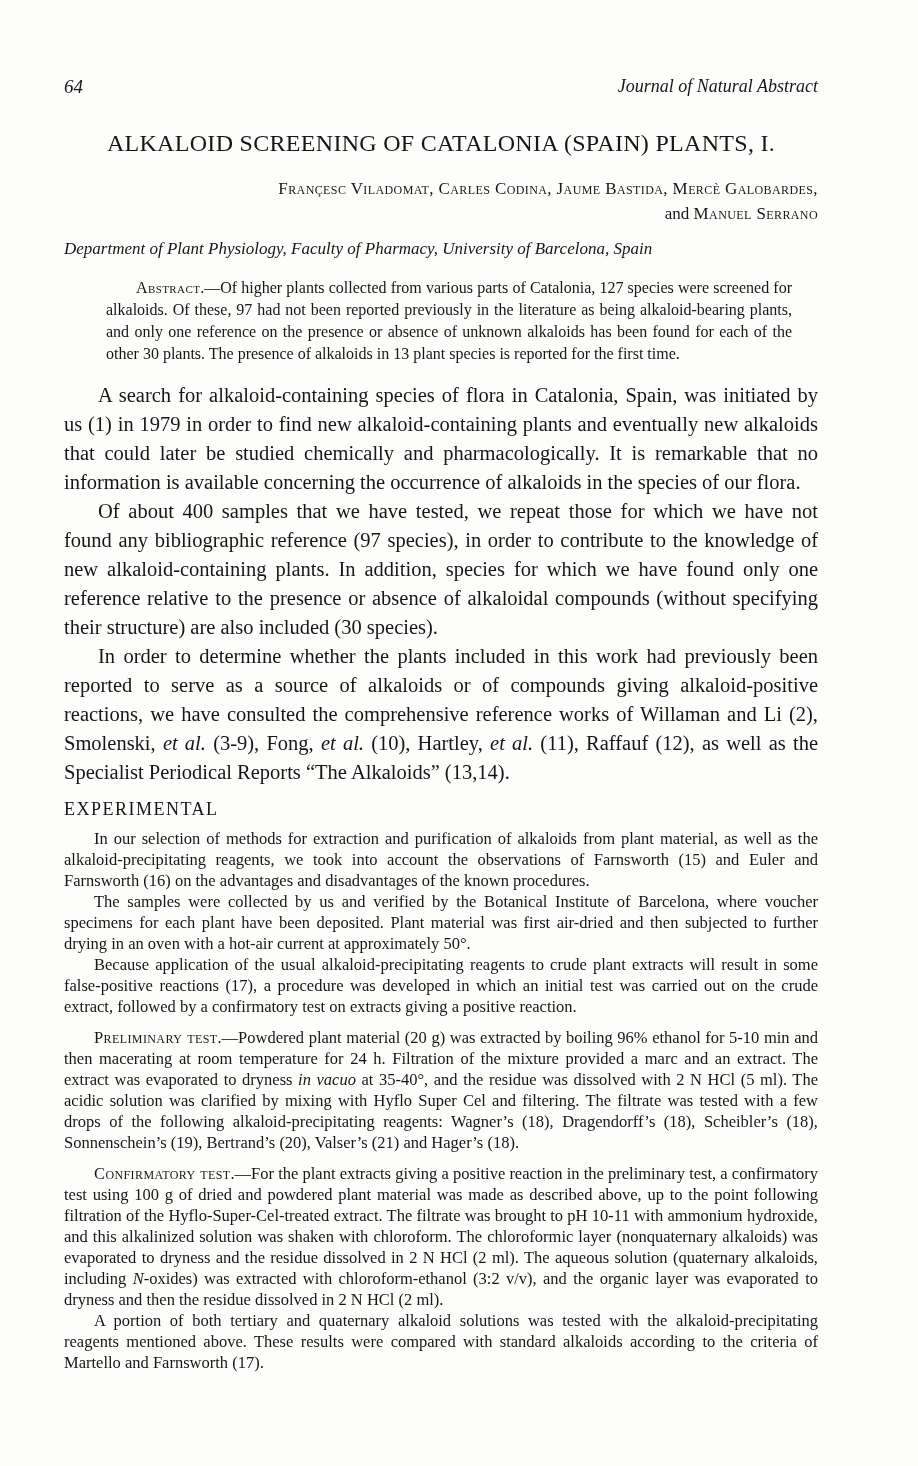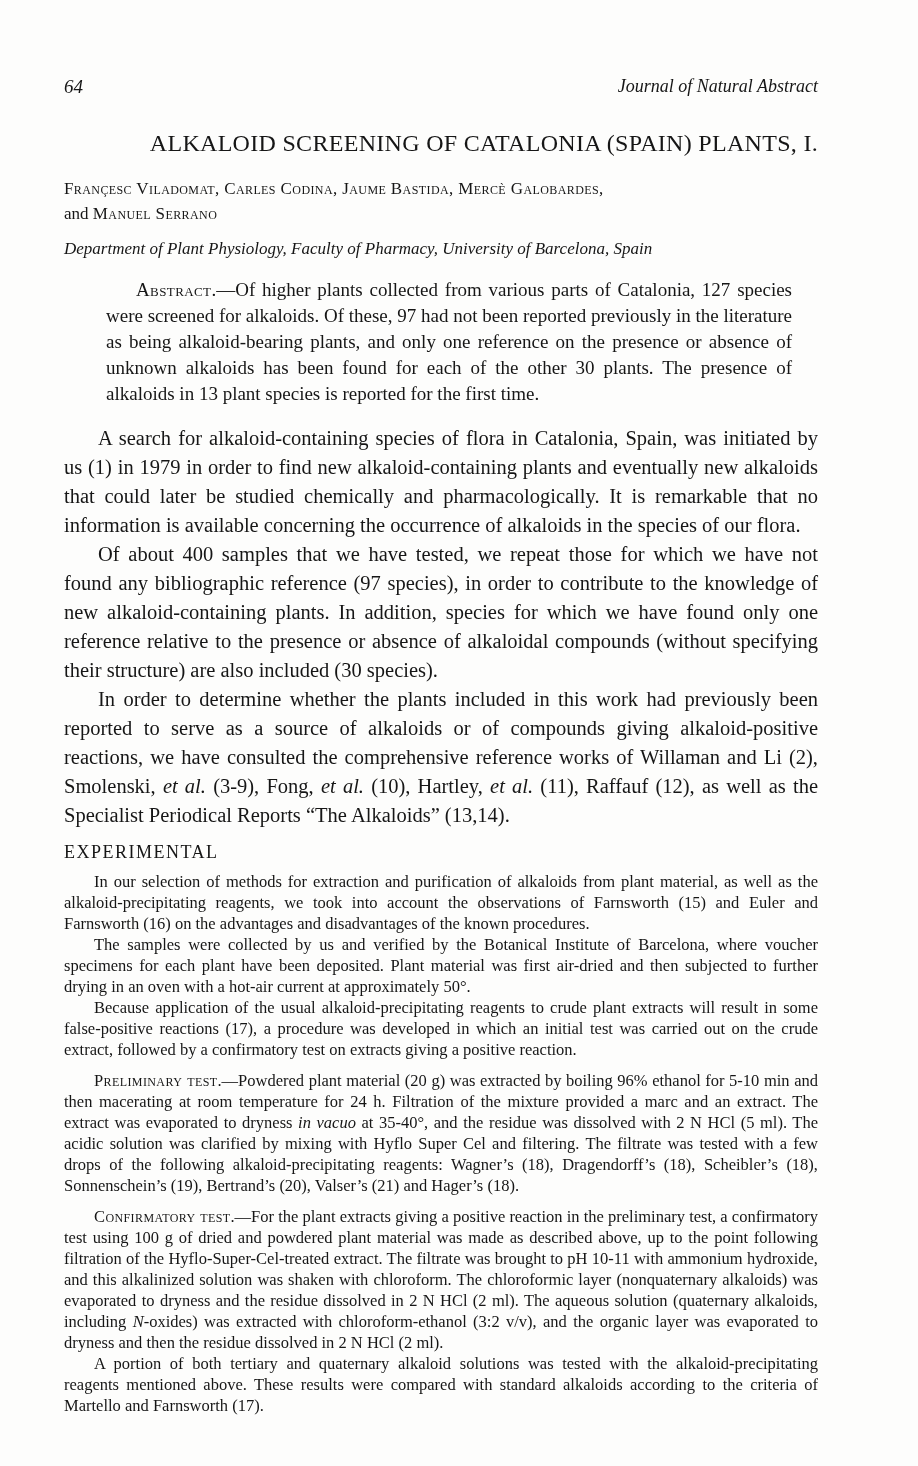--- a/index.html
+++ b/index.html
@@ -30,41 +30,41 @@
     line-height: 1.2;
   }
   .journal-ref {
     text-align: right;
     font-style: italic;
     font-size: 18px;
     line-height: 1.35;
   }
   .title {
     margin: 32px 0 0 0;
-    text-align: right;
+    text-align: center;
     font-size: 24px;
     font-weight: normal;
     letter-spacing: 0.3px;
   }
   .authors {
     margin-top: 20px;
-    text-align: left;
+    text-align: right;
     font-size: 17px;
     line-height: 1.45;
   }
   .sc { font-variant: small-caps; letter-spacing: 0.4px; }
   .affiliation {
     margin-top: 12px;
     text-align: left;
     font-style: italic;
     font-size: 17px;
   }
   .abstract {
     margin: 18px 26px 0 42px;
-    font-size: 19px;
+    font-size: 16px;
     line-height: 1.38;
     text-align: justify;
     text-indent: 30px;
   }
   .intro { margin-top: 16px; }
   .body-para {
     margin: 0;
     font-size: 20.5px;
     line-height: 29px;
     text-align: justify;

